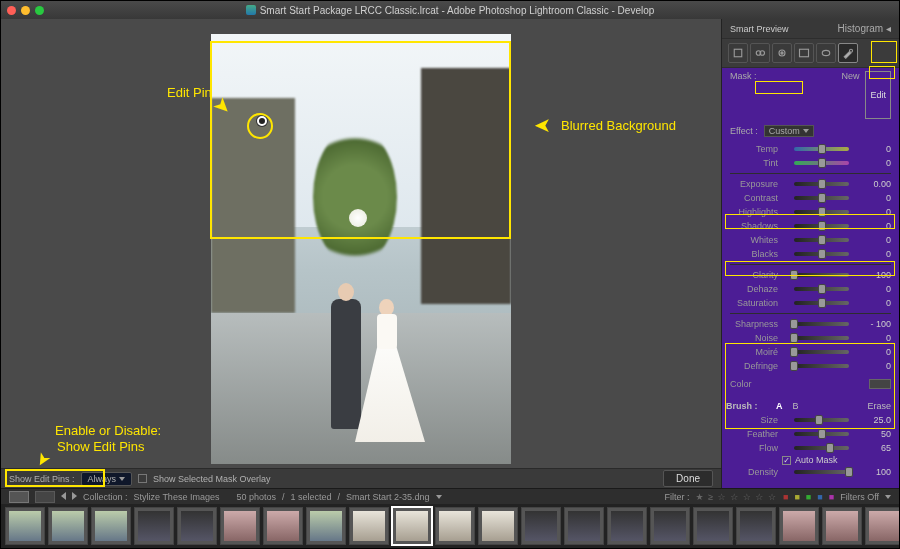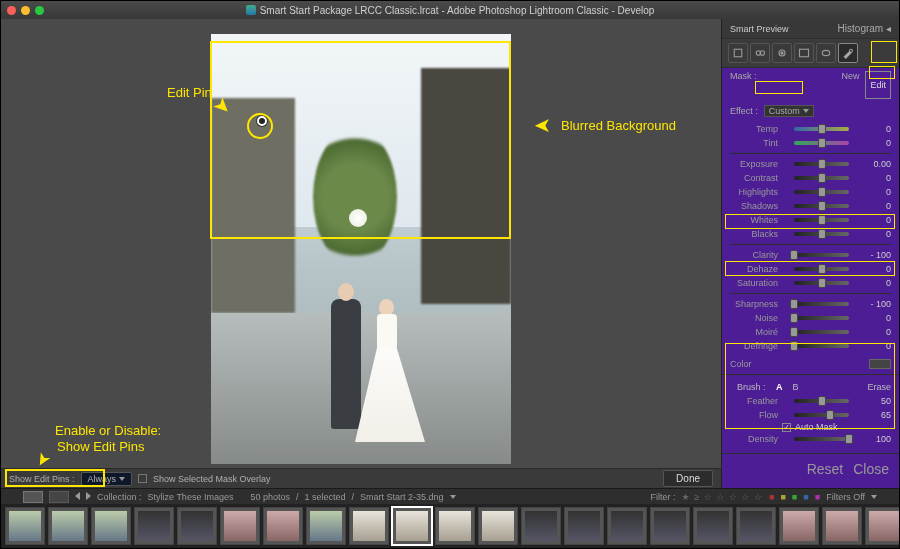--- a/index.html
+++ b/index.html
@@ -43,46 +43,46 @@
   .done-btn { margin-left:auto; background:#2c2c2c; border:1px solid #555; padding:2px 12px; border-radius:2px; font-size:10px; color:#ddd; }
   
   .panel { width:178px; background:#4c1d95; border-left:1px solid #222; display:flex; flex-direction:column; font-size:9px; overflow:hidden;}
   .panel-header { display:flex; align-items:center; padding:4px 8px; background:#383838;}
   .panel-header .hist { margin-left:auto; color:#aaa; font-size:10px;}
   .tool-row { display:flex; align-items:center; gap:2px; padding:4px 6px; border-top:1px solid #2d2d2d; border-bottom:1px solid #2d2d2d; background:#3b3b3b;}
   .tool-ic { width:20px; height:20px; border:1px solid #555; background:#3a3a3a; border-radius:2px; display:flex; align-items:center; justify-content:center; color:#999;}
   .tool-ic svg { width:12px; height:12px; stroke:#999; fill:none; stroke-width:1.5;}
   .mask-row { display:flex; padding:3px 8px; font-size:9px; color:#aaa;}
   .mask-row .r { margin-left:auto; display:flex; gap:6px; }
-  .mask-row .edit { border:1px solid #888; padding:8px 4px; color:#ddd;}
+  .mask-row .edit { border:1px solid #888; padding:18px 4px; color:#ddd;}
   .effect-row { display:flex; padding:3px 8px; align-items:center; gap:6px; color:#aaa;}
   .effect-row .dropdown { background:#333; border:1px solid #555; padding:0 4px; font-size:9px; display:flex; align-items:center; gap:3px;}
   .sliders { padding:2px 8px 4px 8px; }
   .slider { display:flex; align-items:center; height:14px; gap:16px;}
   .slider label { width:48px; text-align:right; color:#999; font-size:9px;}
   .slider .track { flex:1; height:4px; background:linear-gradient(to right,#222,#666); position:relative; border-radius:2px;}
   .slider .track.temp { background:linear-gradient(to right,#36a,#aa4);}
   .slider .track.tint { background:linear-gradient(to right,#3a5,#a4a);}
   .slider .thumb { position:absolute; top:-3px; width:8px; height:10px; background:#999; border-radius:2px; transform:translateX(-50%);}
   .slider .val { width:26px; text-align:right; color:#ccc; font-size:9px;}
   .sep { height:1px; background:#2d2d2d; margin:3px 0;}
   .color-row { display:flex; align-items:center; padding:2px 8px; color:#999;}
   .color-row .swatch { margin-left:auto; width:22px; height:10px; background:#444; border:1px solid #666;}
   .brush-section { padding:4px 8px; }
   .brush-tabs { display:flex; gap:10px; color:#bbb; font-size:9px; padding:0 0 2px 46px;}
-  .brush-tabs .lbl { position:absolute; left:15px; }
+  .brush-tabs .lbl { position:absolute; left:4px;font-weight:bold; }
   .brush-tabs span.active { color:#fff; font-weight:bold;}
   .brush-section-rel { position:relative;}
   .auto-mask { display:flex; align-items:center; gap:4px; padding-left:52px; font-size:9px; color:#ccc;}
   .auto-mask .chk { width:9px;height:9px;border:1px solid #888; display:flex;align-items:center;justify-content:center;font-size:8px;color:#ddd;}
   .range-row { padding:4px 8px; color:#999; display:flex;}
   .range-row .r{margin-left:auto;}
   .reset-row { display:flex; gap:10px; justify-content:flex-end; padding:4px 10px; color:#999; font-size:14px;}
   
-  .filmstrip-bar { height:16px; background:#2e2e2e; display:flex; align-items:center; padding:0 22px; font-size:9px; color:#999; border-top:1px solid #1a1a1a; gap:6px;}
+  .filmstrip-bar { height:16px; background:#2e2e2e; display:flex; align-items:center; padding:0 8px; font-size:9px; color:#999; border-top:1px solid #1a1a1a; gap:6px;}
   .nav-thumb { width:20px; height:12px; background:#555; border:1px solid #777;}
   .navbtn { color:#888; }
   .filter-lbl { margin-left:auto;}
   .stars { color:#666; letter-spacing:1px;}
   .filmstrip { height:44px; background:#222; display:flex; align-items:center; padding:2px 4px; gap:3px; overflow:hidden;}
   .thumb { width:40px; height:38px; background:#555; border:1px solid #444; flex:0 0 auto; position:relative;}
   .thumb.sel { border:1px solid #fff; outline:1px solid #fff;}
   .thumb .inner{position:absolute; inset:3px; background:linear-gradient(#bca,#678);}
   .thumb.dark .inner{background:linear-gradient(#333,#556);}
   .thumb.wed .inner{background:linear-gradient(#e8e4da,#a79f91);}
@@ -328,20 +328,27 @@
       </div>
       <div class="sep"></div>
 
       <div class="brush-section brush-section-rel">
         <div class="brush-tabs">
           <span class="lbl">Brush :</span>
           <span class="active">A</span>
           <span>B</span>
           <span style="margin-left:auto">Erase</span>
         </div>
+        <div class="slider">
+            <label>Size</label>
+            <div class="track">
+              <div class="thumb" style="left:45%"></div>
+            </div>
+            <span class="val">25.0</span>
+          </div>
         <div class="slider">
             <label>Feather</label>
             <div class="track">
               <div class="thumb" style="left:50%"></div>
             </div>
             <span class="val">50</span>
           </div>
         <div class="slider">
             <label>Flow</label>
             <div class="track">

